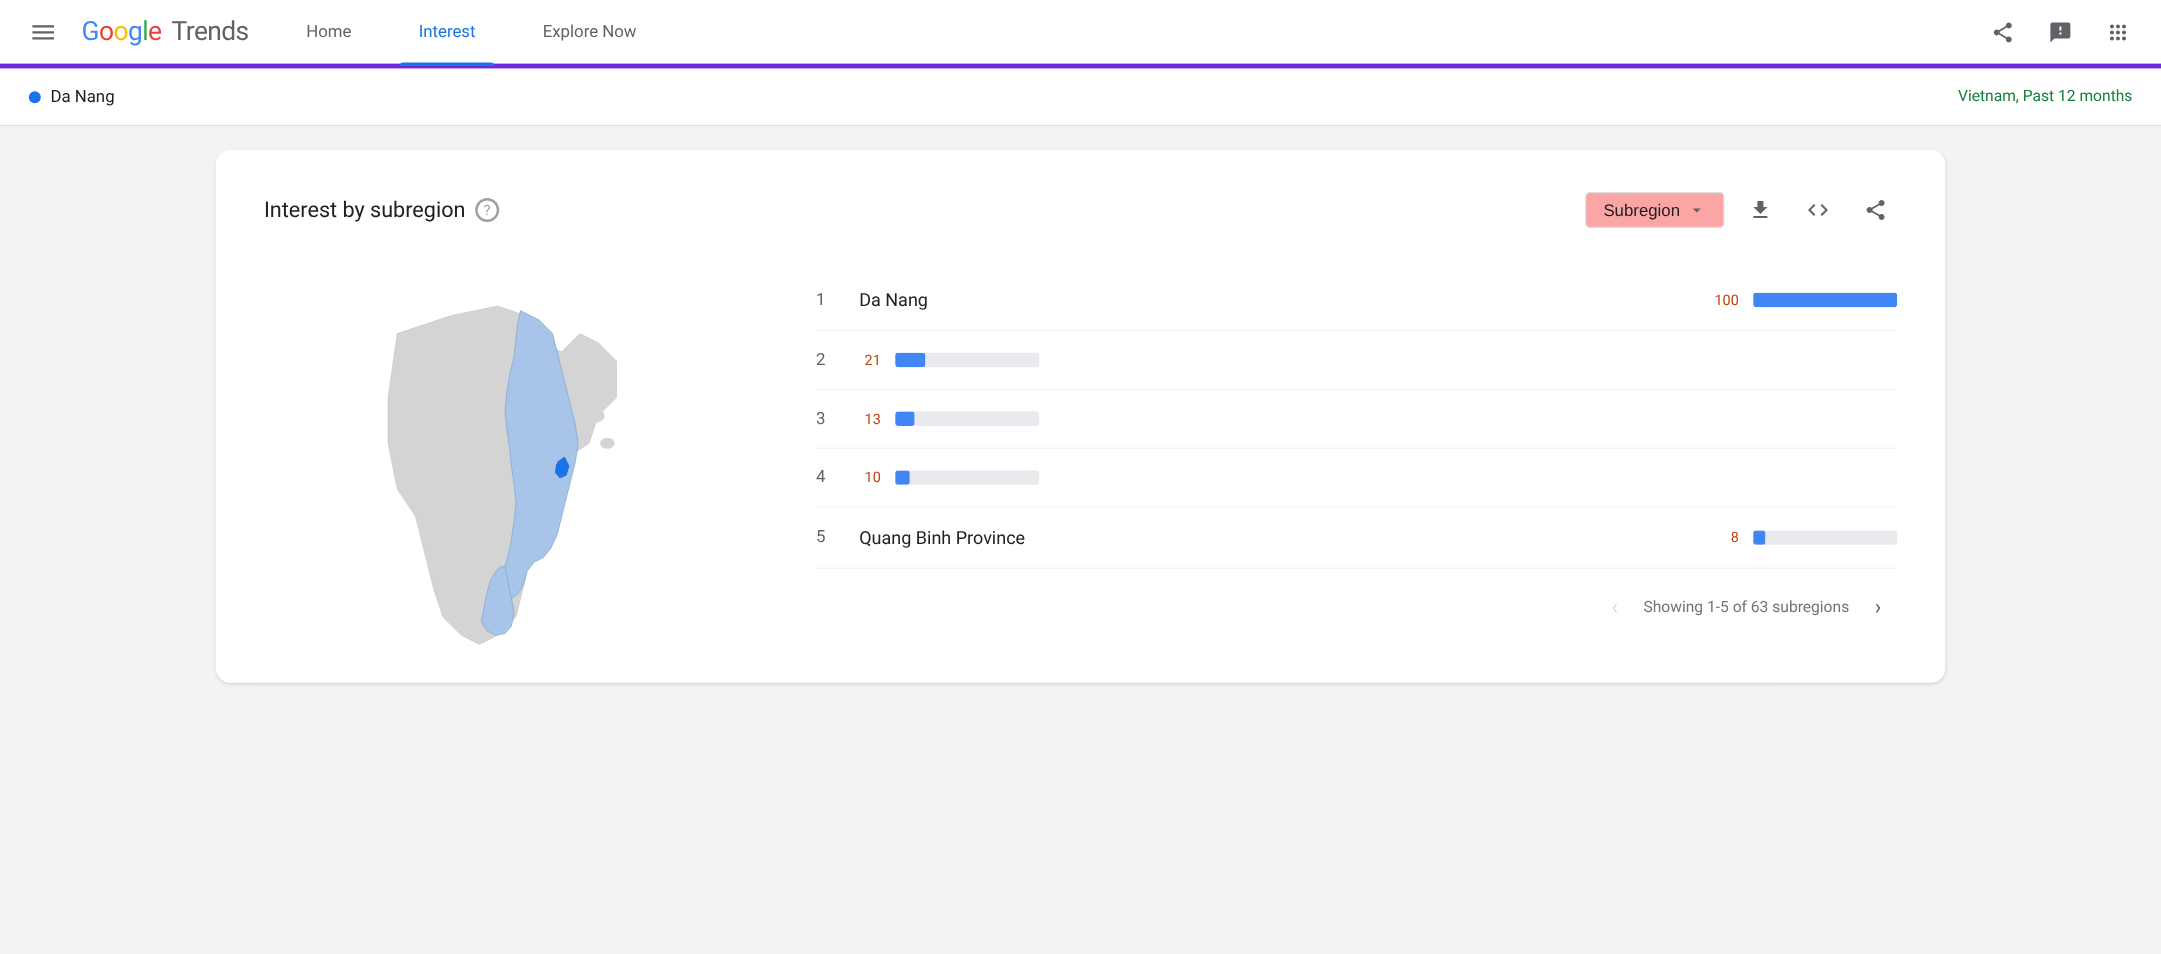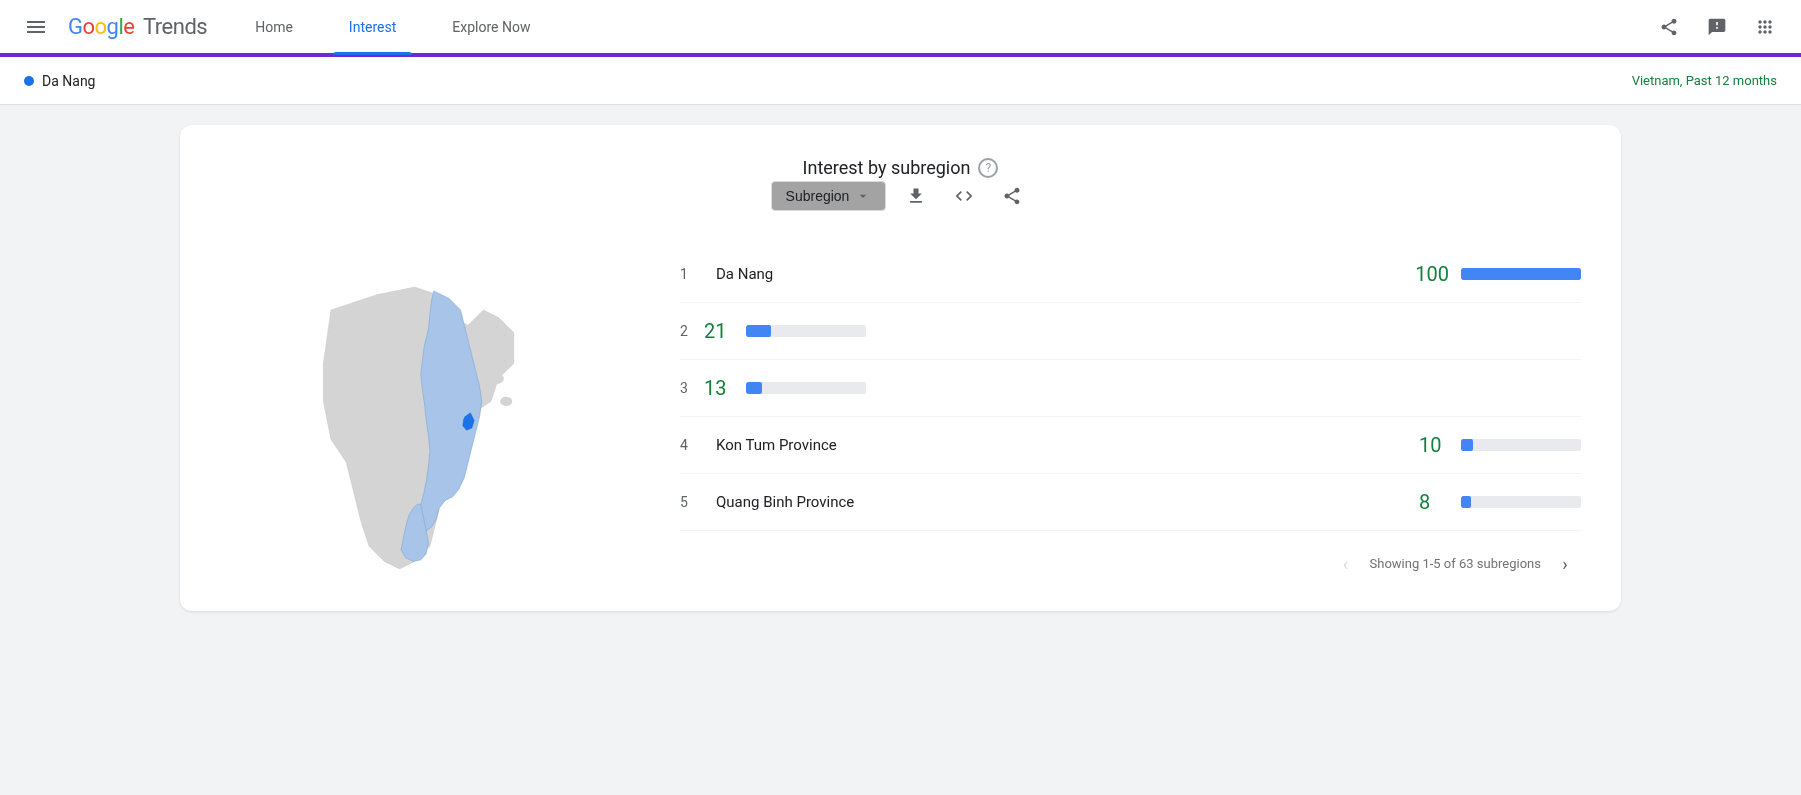--- a/index.html
+++ b/index.html
@@ -127,21 +127,20 @@
       border-radius: 12px;
       padding: 32px 40px 32px 40px;
       box-shadow: 0 1px 3px rgba(0,0,0,0.1);
     }
 
     .card-header {
       display: flex;
       align-items: center;
       justify-content: space-between;
       margin-bottom: 24px;
-      flex-direction: column;
     }
 
     .card-title {
       display: flex;
       align-items: center;
       gap: 8px;
       font-size: 18px;
       color: #202124;
       font-weight: 400;
     }
@@ -167,21 +166,21 @@
     .dropdown-btn {
       display: flex;
       align-items: center;
       gap: 6px;
       padding: 6px 14px;
       border: 1px solid #dadce0;
       border-radius: 4px;
       font-size: 14px;
       color: #202124;
       cursor: pointer;
-      background: #a3a3a3;
+      background: #fca5a5;
     }
 
     .ctrl-icon {
       width: 36px;
       height: 36px;
       display: flex;
       align-items: center;
       justify-content: center;
       cursor: pointer;
       color: #5f6368;
@@ -223,24 +222,25 @@
       width: 24px;
       min-width: 24px;
     }
     .rank-name {
       flex: 1;
       font-size: 15px;
       color: #202124;
       margin-left: 12px;
     }
     .rank-score {
-      font-size: 20px;
-      color: #15803d;
+      font-size: 12px;
+      color: #c2410c;
       margin-right: 12px;
       min-width: 30px;
+      text-align: right;
     }
     .bar-container {
       width: 120px;
       height: 12px;
       background: #e8eaed;
       border-radius: 2px;
       overflow: hidden;
     }
     .bar-fill {
       height: 100%;
@@ -397,21 +397,20 @@
         <div class="rank-row">
           <span class="rank-num">3</span>
           <span class="rank-score">13</span>
           <div class="bar-container">
             <div class="bar-fill" style="width:13%;background:#4285f4;"></div>
           </div>
         </div>
 
         <div class="rank-row">
           <span class="rank-num">4</span>
-          <span class="rank-name">Kon Tum Province</span>
           <span class="rank-score">10</span>
           <div class="bar-container">
             <div class="bar-fill" style="width:10%;background:#4285f4;"></div>
           </div>
         </div>
 
         <div class="rank-row">
           <span class="rank-num">5</span>
           <span class="rank-name">Quang Binh Province</span>
           <span class="rank-score">8</span>

